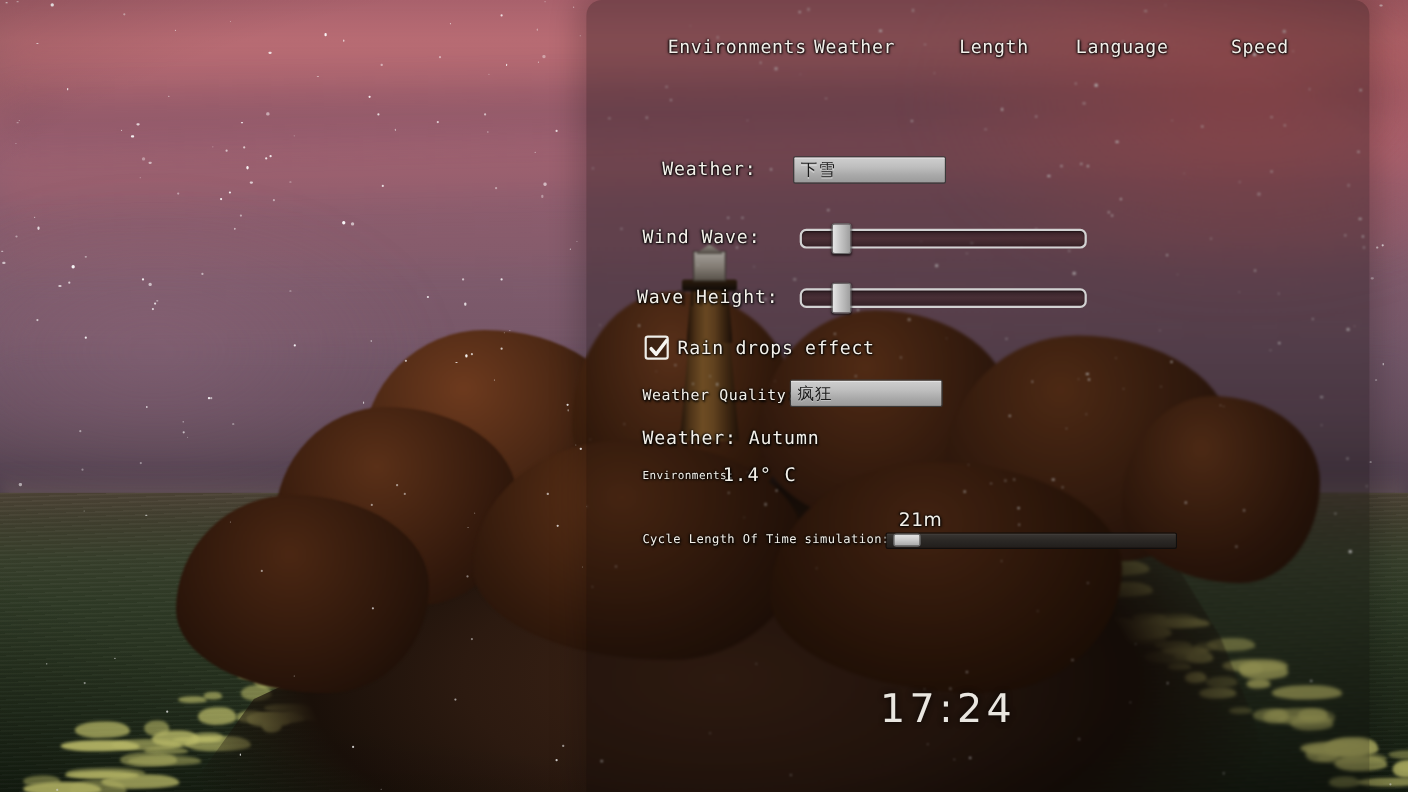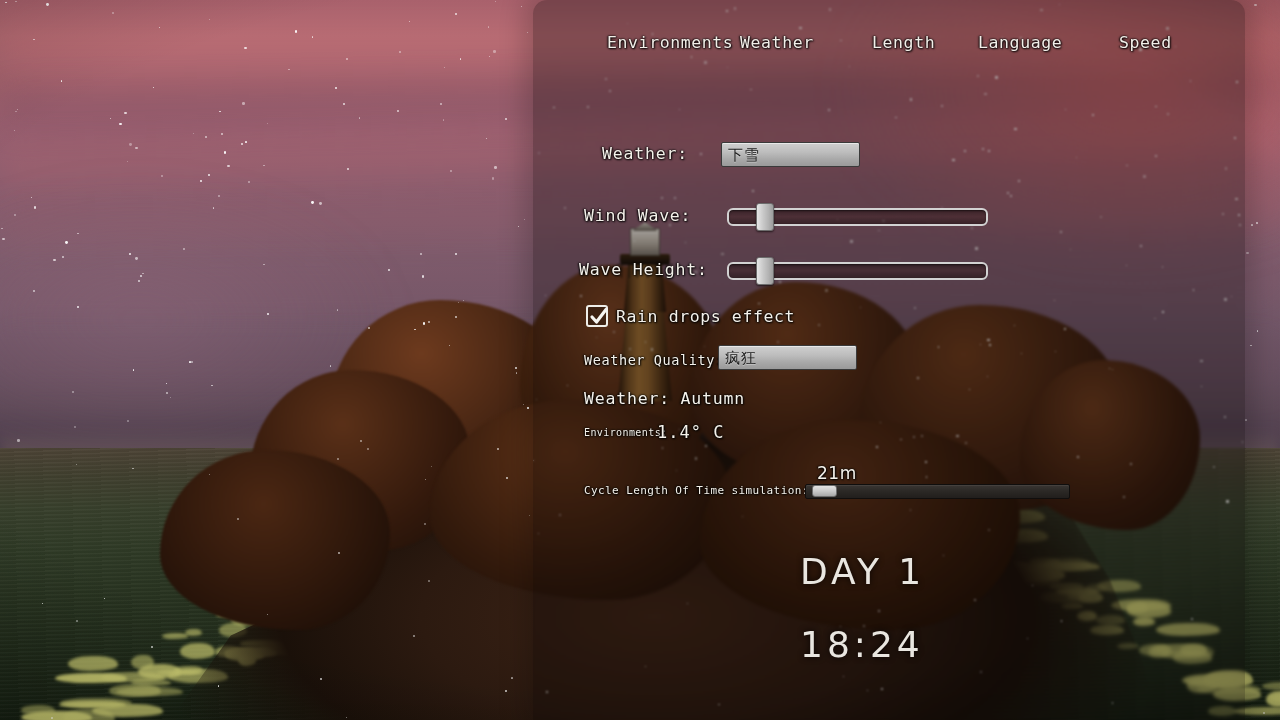--- a/index.html
+++ b/index.html
@@ -868,17 +868,16 @@
     <div class="lbl" style="left:51px; top:427px; font-size:10px; letter-spacing:.4px;">Environments:</div>
     <div class="lbl" style="left:124px; top:422px; font-size:17px; letter-spacing:1px;">1.4° C</div>
 
     <div class="lbl" style="left:51px; top:484px; font-size:11px; letter-spacing:.4px;">Cycle Length Of Time simulation:</div>
     <div class="lbl" style="left:284px; top:463px; font-size:17px; letter-spacing:.5px; font-family:'DejaVu Sans',sans-serif;">21m</div>
     <div class="tslider" style="left:272px; top:484px; width:265px;">
       <div class="ttrack"></div>
       <div class="thandle" id="cycle-handle" style="left: 7px;"></div>
     </div>
 
-    <div class="clock" style="left:267px; top:551px; font-size:36px;">DAY 1</div>
-    <div class="clock" style="left:267px; top:624px; font-size:36px;">18:24</div>
+    <div class="clock" style="left:267px; top:624px; font-size:36px;">17:24</div>
 
   </div>
 </div>
 
 </body></html>

